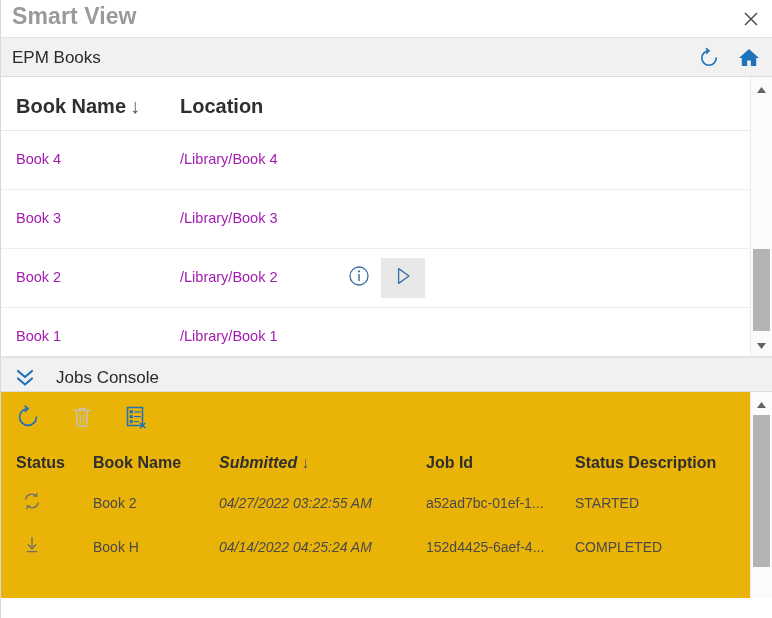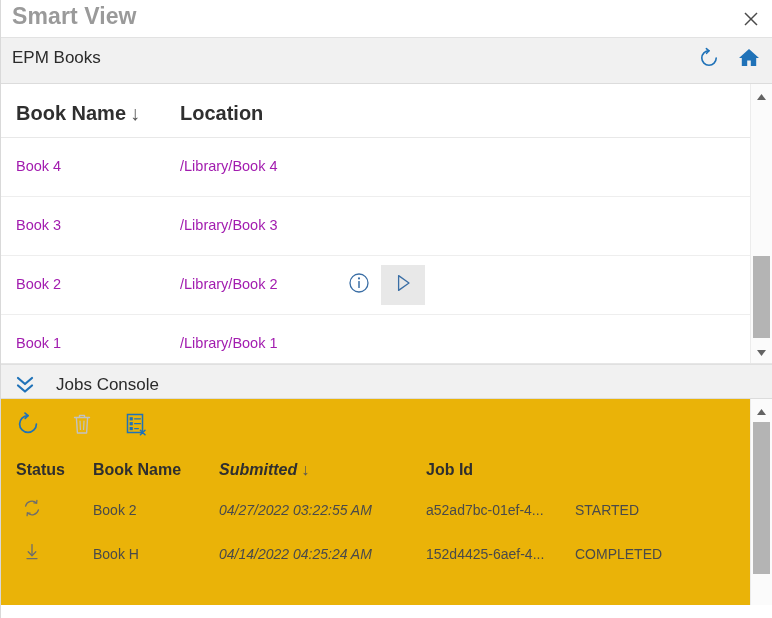--- a/index.html
+++ b/index.html
@@ -51,21 +51,21 @@
     height: 26px;
     display: flex;
     align-items: center;
     justify-content: center;
     cursor: pointer;
   }
   .close-btn svg { display: block; }
 
   
   .ribbon {
-    height: 46px;
+    height: 39px;
     position: relative;
     background: #f1f1f1;
     border-bottom: 1px solid #dcdcdc;
     box-sizing: border-box;
   }
   .ribbon-title {
     position: absolute;
     left: 11px;
     top: 10px;
     font-size: 17px;
@@ -434,36 +434,37 @@
         </div>
       </div>
 
       <div class="jb-head">
         <div class="cell jc-status">Status</div>
         <div class="cell jc-book">Book Name</div>
         <div class="cell jc-sub">
           <span>Submitted</span><span class="sort-arrow">↓</span>
         </div>
         <div class="cell jc-job">Job Id</div>
+        <div class="cell jc-desc">Status Description</div>
       </div>
 
       <div class="jb-row">
         <div class="statusicon">
           <span>
             <svg width="20" height="20" viewBox="0 0 20 20">
               <path d="M3.6 8.2 A6.6 6.6 0 0 1 14.6 5.1" fill="none" stroke="#6d6d6d" stroke-width="1.3" stroke-linecap="round"></path>
               <path d="M14.6 5.1 L11.9 4.9 M14.6 5.1 L14.9 2.3" fill="none" stroke="#6d6d6d" stroke-width="1.3" stroke-linecap="round"></path>
               <path d="M16.4 11.8 A6.6 6.6 0 0 1 5.4 14.9" fill="none" stroke="#6d6d6d" stroke-width="1.3" stroke-linecap="round"></path>
               <path d="M5.4 14.9 L8.1 15.1 M5.4 14.9 L5.1 17.7" fill="none" stroke="#6d6d6d" stroke-width="1.3" stroke-linecap="round"></path>
             </svg>
           </span>
         </div>
         <div class="cell jc-book">Book 2</div>
         <div class="cell jc-sub">04/27/2022 03:22:55 AM</div>
-        <div class="cell jc-job">a52ad7bc-01ef-4...</div>
+        <div class="cell jc-job">a52ad7bc-01ef-1...</div>
         <div class="cell jc-desc">STARTED</div>
       </div>
 
       <div class="jb-row">
         <div class="statusicon">
           <span>
             <svg width="20" height="20" viewBox="0 0 20 20">
               <path d="M10 2.6 L10 13.4" stroke="#6d6d6d" stroke-width="1.3" stroke-linecap="round"></path>
               <path d="M6.2 9.8 L10 13.7 L13.8 9.8" fill="none" stroke="#6d6d6d" stroke-width="1.3" stroke-linecap="round" stroke-linejoin="round"></path>
               <path d="M5 16.6 L15 16.6" stroke="#6d6d6d" stroke-width="1.3" stroke-linecap="round"></path>

